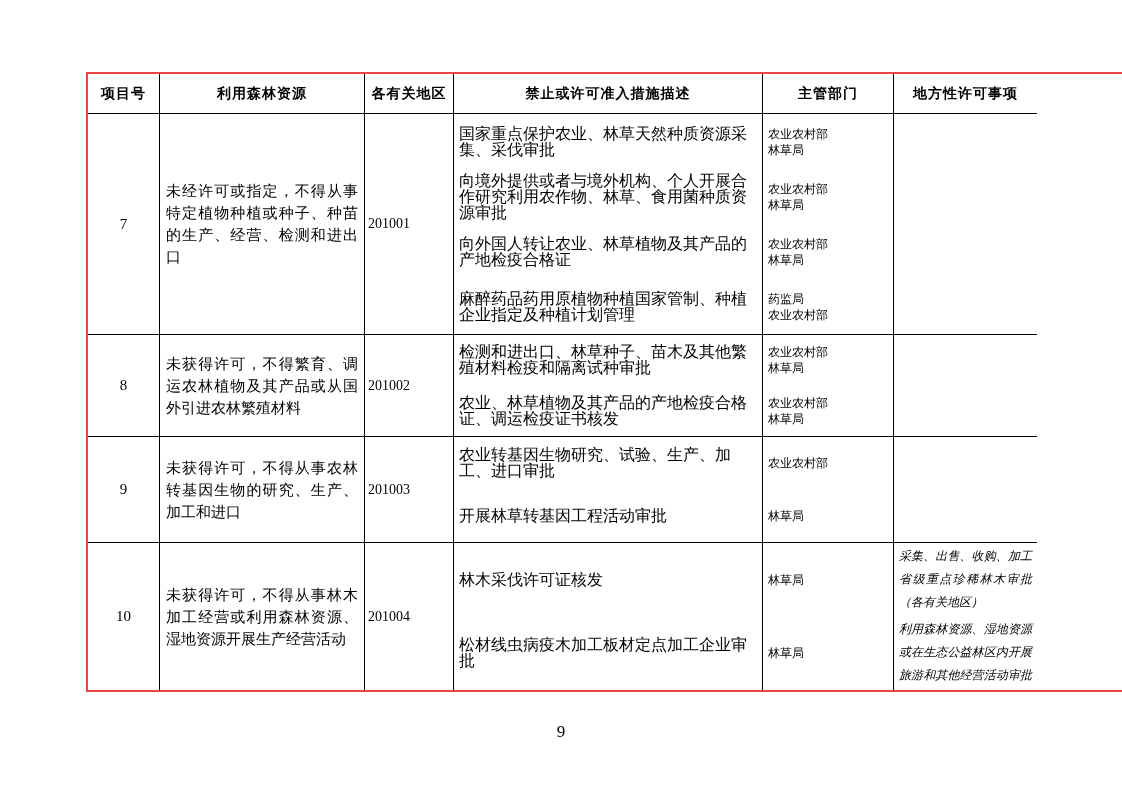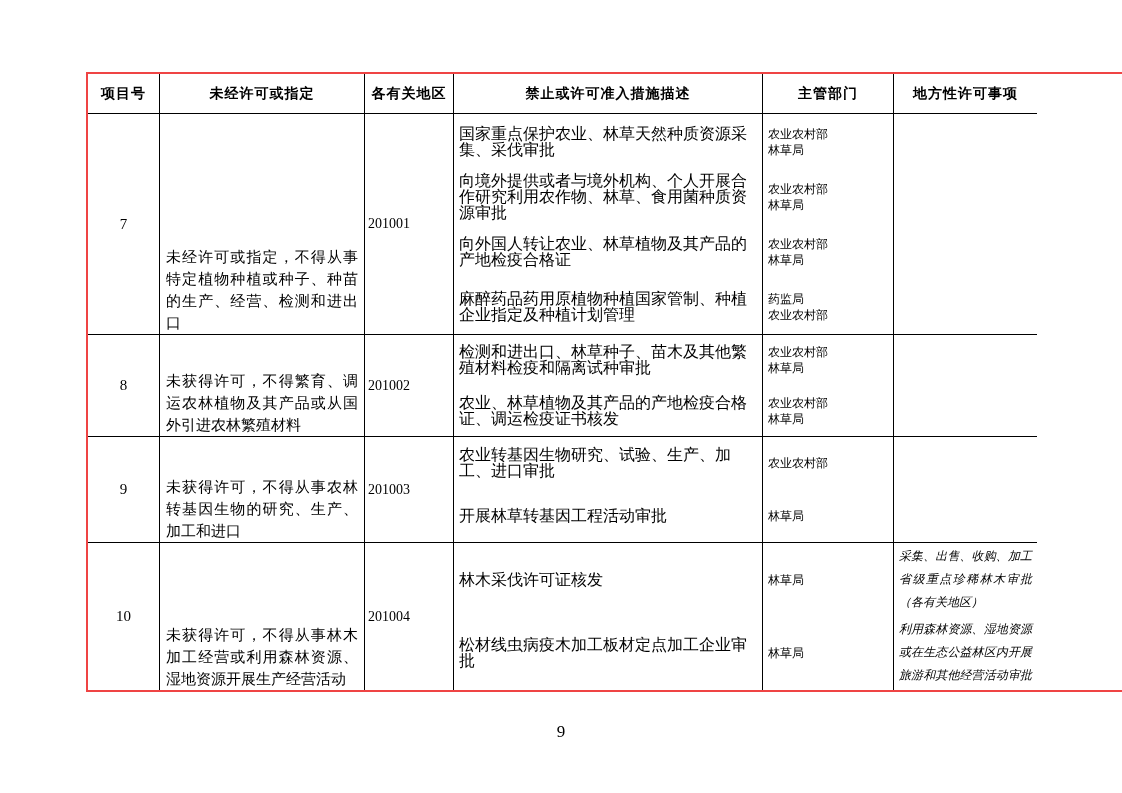--- a/index.html
+++ b/index.html
@@ -40,21 +40,21 @@
 
   .cell {
     border-right: 1.5px solid #000;
     border-bottom: 1.5px solid #000;
     overflow: hidden;
   }
   .cell:last-child { border-right: none; }
   .trow:last-child .cell { border-bottom: none; }
 
   .c1 { display: flex; align-items: center; justify-content: center; font-size: 15px; }
-  .c2 { display: flex; align-items: flex-end; padding: 0 6px; }
+  .c2 { display: flex; align-items: center; padding: 0 6px; }
   .item-text { font-size: 15px; line-height: 22px; text-align: justify; }
   .c3 { display: flex; align-items: center; padding: 0 3px; font-size: 14px; }
   .c4, .c5, .c6 { display: flex; flex-direction: column; }
   .slot {
     flex: 1;
     display: flex;
     flex-direction: column;
     justify-content: center;
     padding: 2px 5px;
   }
@@ -72,21 +72,21 @@
   }
 </style>
 </head>
 <body>
 
 <div class="doc-page">
 
   <div class="table">
     <div class="thead">
       <div class="hcell">项目号</div>
-      <div class="hcell">未经许可或指定</div>
+      <div class="hcell">利用森林资源</div>
       <div class="hcell">各有关地区</div>
       <div class="hcell">禁止或许可准入措施描述</div>
       <div class="hcell">主管部门</div>
       <div class="hcell">地方性许可事项</div>
     </div>
     <div>
         <div class="trow" style="height: 221px;">
     <div class="cell c1">
       <span>7</span>
     </div>

